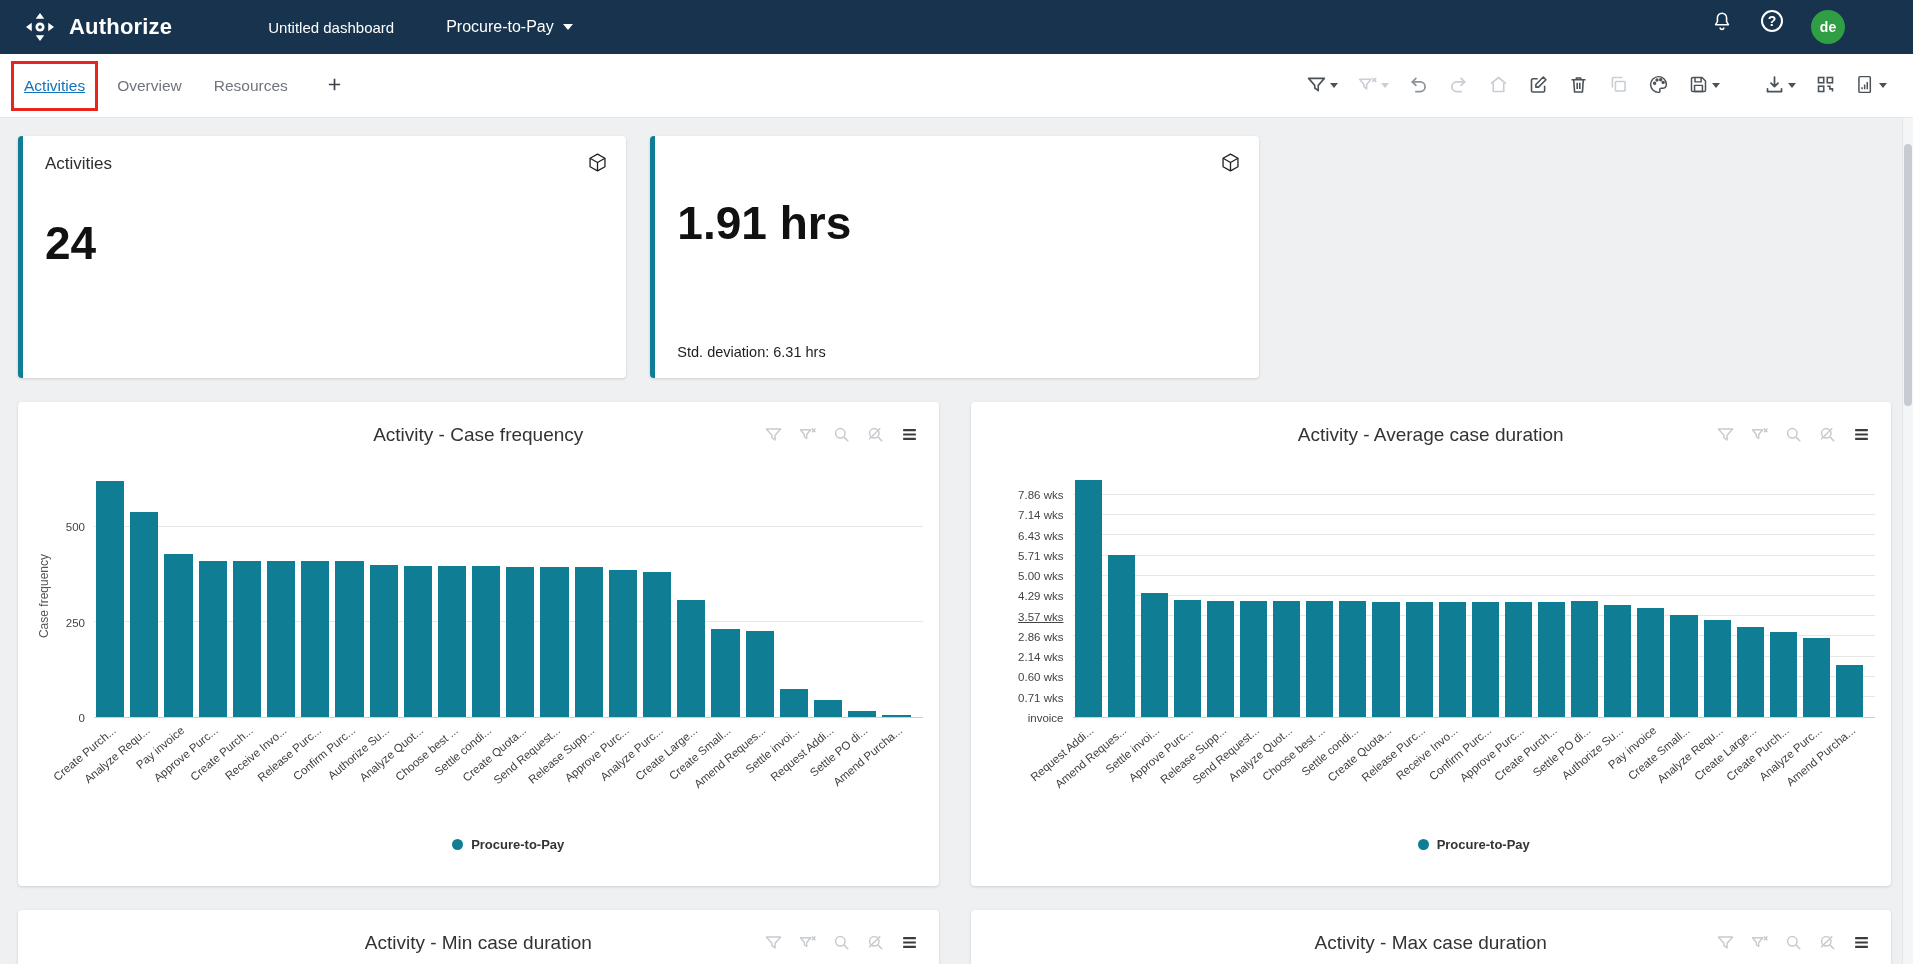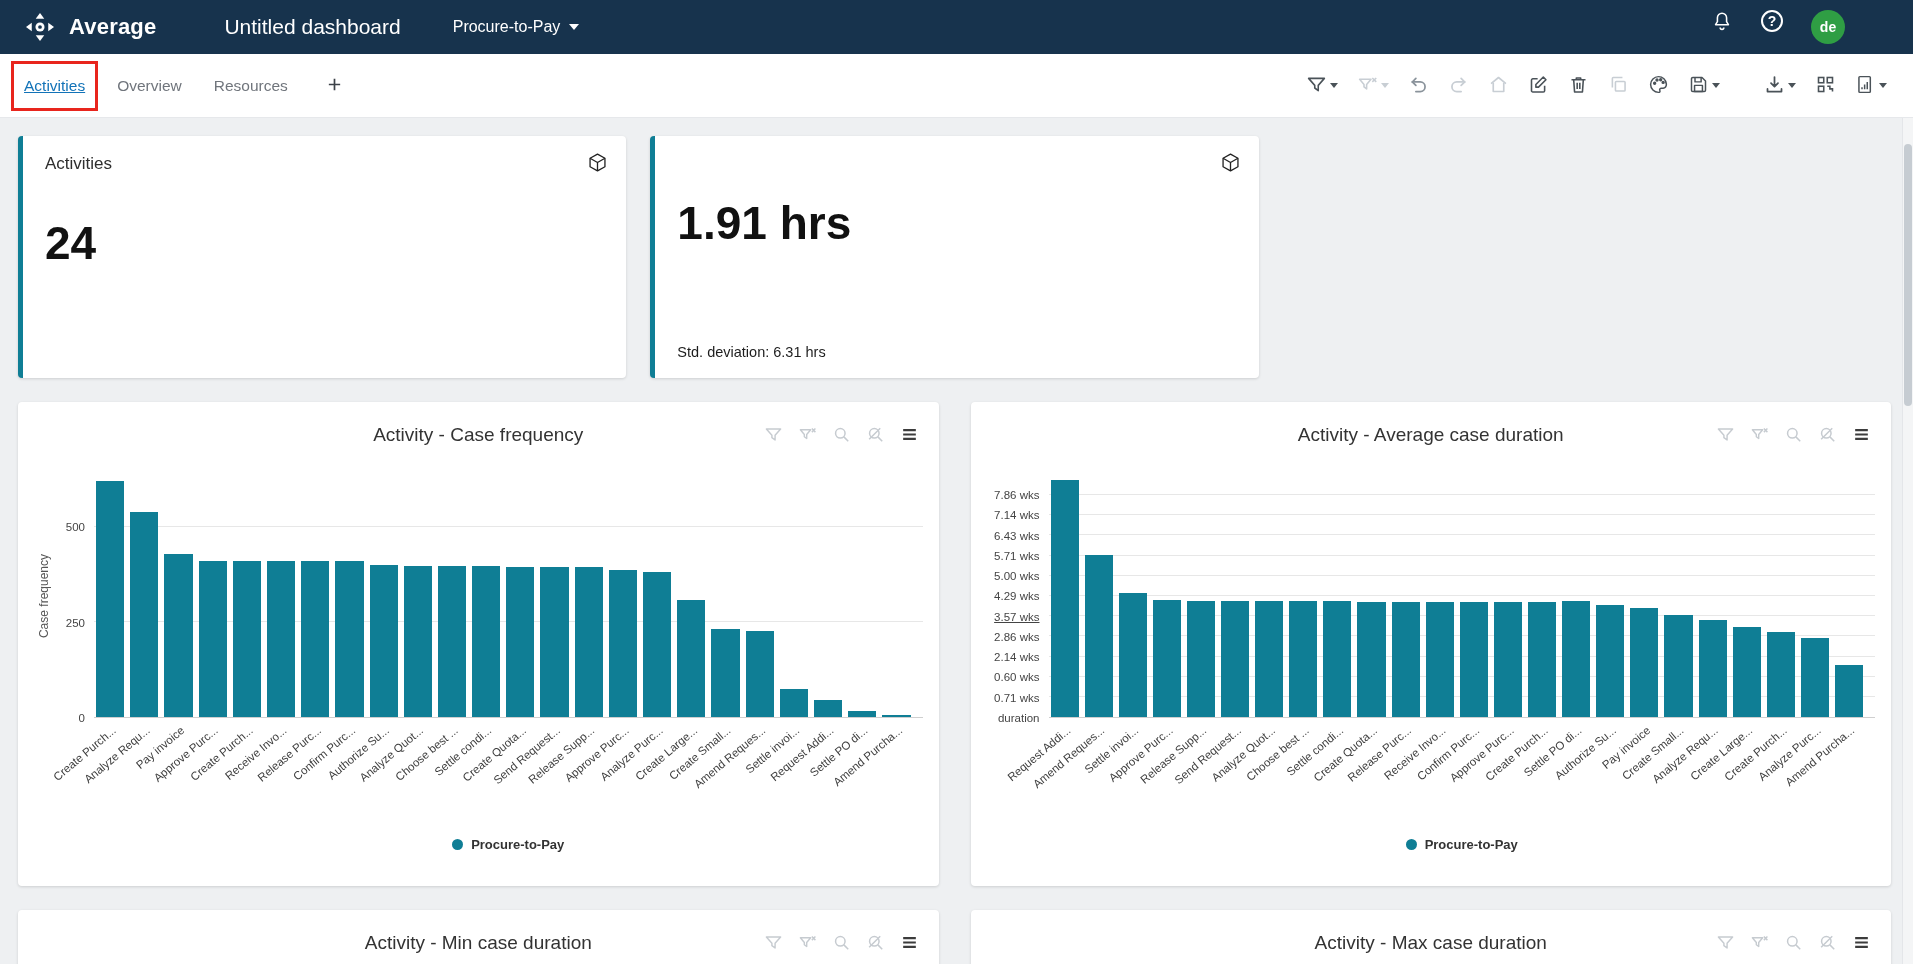--- a/index.html
+++ b/index.html
@@ -10,21 +10,21 @@
   body {
     width:1913px; height:964px; overflow:hidden; position:relative;
     background:#eef0f2; font-family:"Liberation Sans", sans-serif; color:#222;
   }
   button { font-family:inherit; cursor:pointer; background:none; border:none; }
 
   
   .topbar { height:54px; background:var(--header-bg); display:flex; align-items:center; padding:0 24px; color:#fff; }
   .brand { display:flex; align-items:center; gap:13px; font-size:22px; font-weight:bold; letter-spacing:.2px; }
   .brand svg { width:32px; height:32px; display:block; }
-  .dash-title { margin-left:68px; font-size:21px; }
+  .dash-title { margin-left:96px; font-size:15px; }
   .log-select { margin-left:52px; display:flex; align-items:center; gap:9px; font-size:16px; color:#fff; }
   .topbar-right { margin-left:auto; display:flex; align-items:flex-start; gap:28px; margin-right:44px; }
   .icon-btn { color:#fff; display:flex; align-items:center; }
   .icon-btn svg { width:22px; height:22px; }
   .help-circle { width:22px; height:22px; border:2px solid #fff; border-radius:50%; display:flex; align-items:center; justify-content:center; }
   .help-circle::after { content:"?"; font-size:14px; font-weight:bold; color:#fff; }
   .avatar { width:34px; height:34px; border-radius:50%; background:var(--avatar-bg); color:#fff; font-size:14px; font-weight:bold; display:flex; align-items:center; justify-content:center; }
   .caret-down { width:0; height:0; border-left:5px solid transparent; border-right:5px solid transparent; border-top:6px solid currentColor; }
 
   
@@ -95,21 +95,21 @@
           <g fill="#ffffff">
             <path d="M12 1.5l3.2 4.3h-6.4z"></path>
             <path d="M12 22.5l-3.2-4.3h6.4z"></path>
             <path d="M1.5 12l4.3-3.2v6.4z"></path>
             <path d="M22.5 12l-4.3 3.2v-6.4z"></path>
             <circle cx="12" cy="12" r="3.4"></circle>
           </g>
           <circle cx="12" cy="12" r="1.4" fill="#17334d"></circle>
         </svg>
     </span>
-    <span>Average</span>
+    <span>Authorize</span>
   </div>
   <div class="dash-title">Untitled dashboard</div>
   <button class="log-select">
     <span>Procure-to-Pay</span>
     <span class="caret-down"></span>
   </button>
   <div class="topbar-right">
     <button class="icon-btn">
       <span>
         <svg viewBox="0 0 24 24" fill="none" stroke="#fff" stroke-width="1.7" stroke-linejoin="round">
@@ -443,33 +443,33 @@
             </button>
           <button class="cbtn dark">
               <span><svg viewBox="0 0 24 24" fill="none" stroke="currentColor" stroke-width="2.6">
                   <path d="M4 6.5h16M4 12h16M4 17.5h16"></path>
                 </svg></span>
             </button>
         </div>
       </div>
       <div class="chart-area">
 
-        <div class="ycol" style="width: 62px;">
+        <div class="ycol" style="width: 62px; margin-left: 24px;">
             <div class="ytick" style="bottom: 91.3953%;">7.86 wks</div>
             <div class="ytick" style="bottom: 83.0233%;">7.14 wks</div>
             <div class="ytick" style="bottom: 74.7674%;">6.43 wks</div>
             <div class="ytick" style="bottom: 66.3953%;">5.71 wks</div>
             <div class="ytick" style="bottom: 58.1395%;">5.00 wks</div>
             <div class="ytick" style="bottom: 49.8837%;">4.29 wks</div>
             <div class="ytick" style="bottom: 41.5116%; text-decoration: underline;">3.57 wks</div>
             <div class="ytick" style="bottom: 33.2558%;">2.86 wks</div>
             <div class="ytick" style="bottom: 24.8837%;">2.14 wks</div>
             <div class="ytick" style="bottom: 16.6279%;">0.60 wks</div>
             <div class="ytick" style="bottom: 8.25581%;">0.71 wks</div>
-            <div class="ytick" style="bottom: 0%;">duration</div>
+            <div class="ytick" style="bottom: 0%;">invoice</div>
           </div>
         <div class="plot-col">
           <div class="plot">
             <div class="grid">
                 <div class="gridline" style="bottom: 91.3953%;"></div>
                 <div class="gridline" style="bottom: 83.0233%;"></div>
                 <div class="gridline" style="bottom: 74.7674%;"></div>
                 <div class="gridline" style="bottom: 66.3953%;"></div>
                 <div class="gridline" style="bottom: 58.1395%;"></div>
                 <div class="gridline" style="bottom: 49.8837%;"></div>

